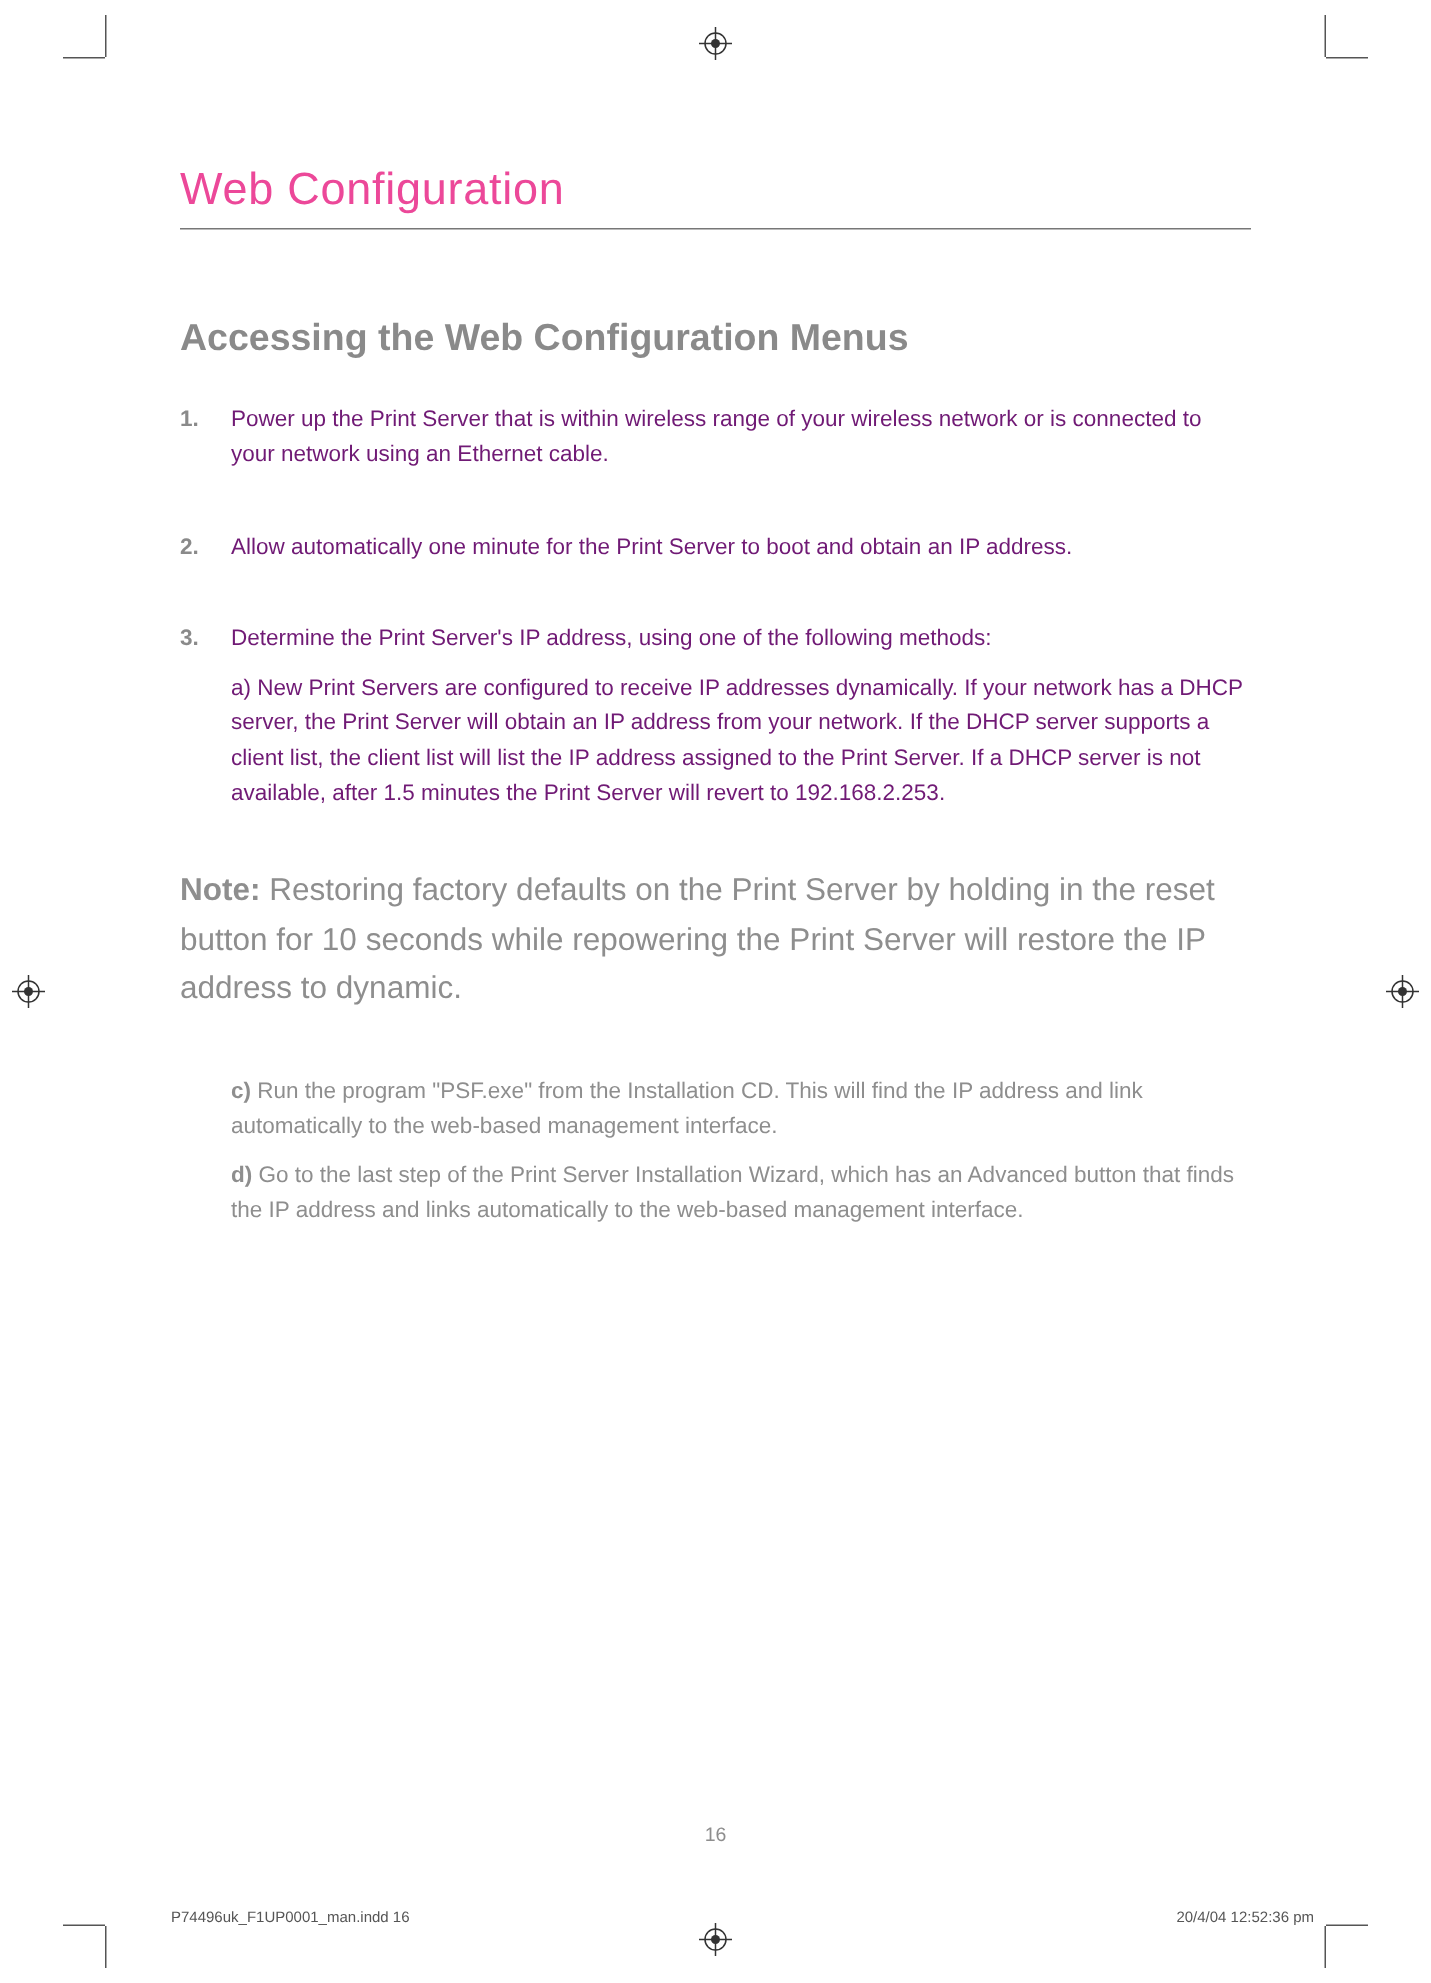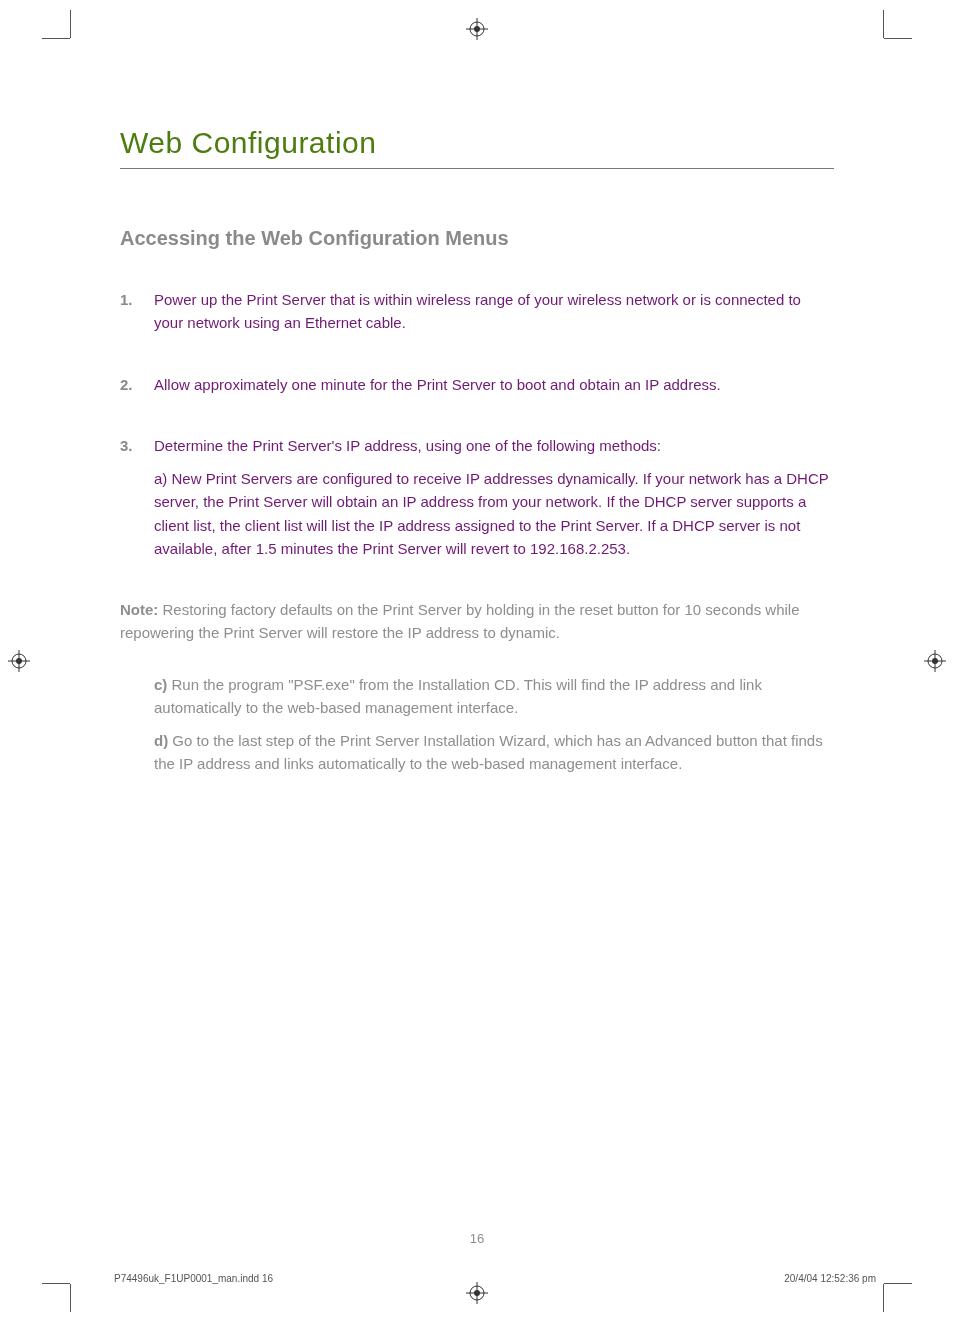--- a/index.html
+++ b/index.html
@@ -37,33 +37,32 @@
   .reg-mark svg { overflow: visible; }
   .page {
     position: absolute;
     top: 110px;
     left: 120px;
     right: 120px;
   }
   h1.title {
     font-size: 30px;
     font-weight: 400;
-    color: #4d7c0f;
+    color: #ec4899;
     letter-spacing: 0.5px;
     padding-bottom: 8px;
     border-bottom: 1.5px solid #777;
     margin-bottom: 58px;
     font-family: "Trebuchet MS", Arial, sans-serif;
-    margin-top: 16px;
   }
   h2.subtitle {
-    font-size: 20px;
+    font-size: 25px;
     font-weight: 700;
     color: #8a8a8a;
-    margin-bottom: 38px;
+    margin-bottom: 28px;
     font-family: "Trebuchet MS", Arial, sans-serif;
   }
   .step {
     display: flex;
     margin-bottom: 28px;
     line-height: 1.55;
     font-size: 15px;
   }
   .step-num {
     width: 34px;
@@ -71,43 +70,43 @@
     font-weight: 700;
     color: #8a8a8a;
     font-family: "Trebuchet MS", Arial, sans-serif;
   }
   .step-body {
     flex: 1;
     color: #701a75;
   }
   .step-body p { margin-bottom: 10px; }
   .note {
-    font-size: 15px;
+    font-size: 21px;
     line-height: 1.55;
     color: #8e8e8e;
-    margin-bottom: 28px;
+    margin-bottom: 40px;
   }
   .note-label {
     font-weight: 700;
     font-family: "Trebuchet MS", Arial, sans-serif;
   }
   .sub-body {
     margin-left: 34px;
     font-size: 15px;
     line-height: 1.55;
     color: #8e8e8e;
   }
   .sub-body p { margin-bottom: 10px; }
   .bold-letter {
     font-weight: 700;
     font-family: "Trebuchet MS", Arial, sans-serif;
   }
   .page-num {
     position: absolute;
-    bottom: 76px;
+    bottom: 92px;
     left: 0;
     right: 0;
     text-align: center;
     font-size: 13px;
     color: #8e8e8e;
     margin-top: 34px;
   }
   .footer {
     position: absolute;
     bottom: 38px;
@@ -173,21 +172,21 @@
   <div class="step">
     <div class="step-num">1.</div>
     <div class="step-body">
       <p>Power up the Print Server that is within wireless range of your wireless network or is connected to your network using an Ethernet cable.</p>
     </div>
   </div>
 
   <div class="step">
     <div class="step-num">2.</div>
     <div class="step-body">
-      <p>Allow approximately one minute for the Print Server to boot and obtain an IP address.</p>
+      <p>Allow automatically one minute for the Print Server to boot and obtain an IP address.</p>
     </div>
   </div>
 
   <div class="step">
     <div class="step-num">3.</div>
     <div class="step-body">
       <p>Determine the Print Server's IP address, using one of the following methods:</p>
       <p>a) New Print Servers are configured to receive IP addresses dynamically. If your network has a DHCP server, the Print Server will obtain an IP address from your network. If the DHCP server supports a client list, the client list will list the IP address assigned to the Print Server. If a DHCP server is not available, after 1.5 minutes the Print Server will revert to 192.168.2.253.</p>
     </div>
   </div>

